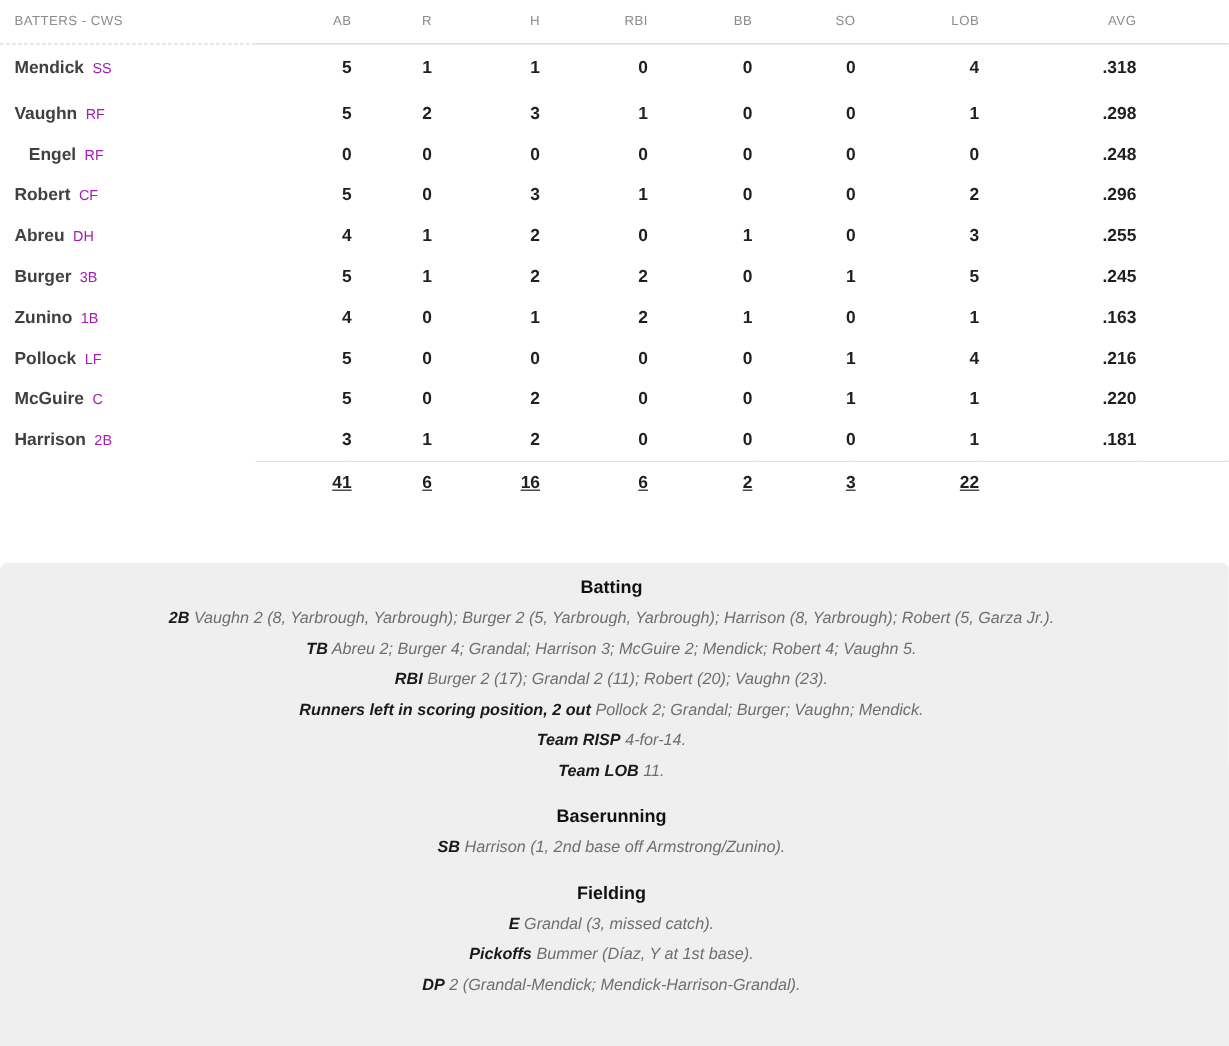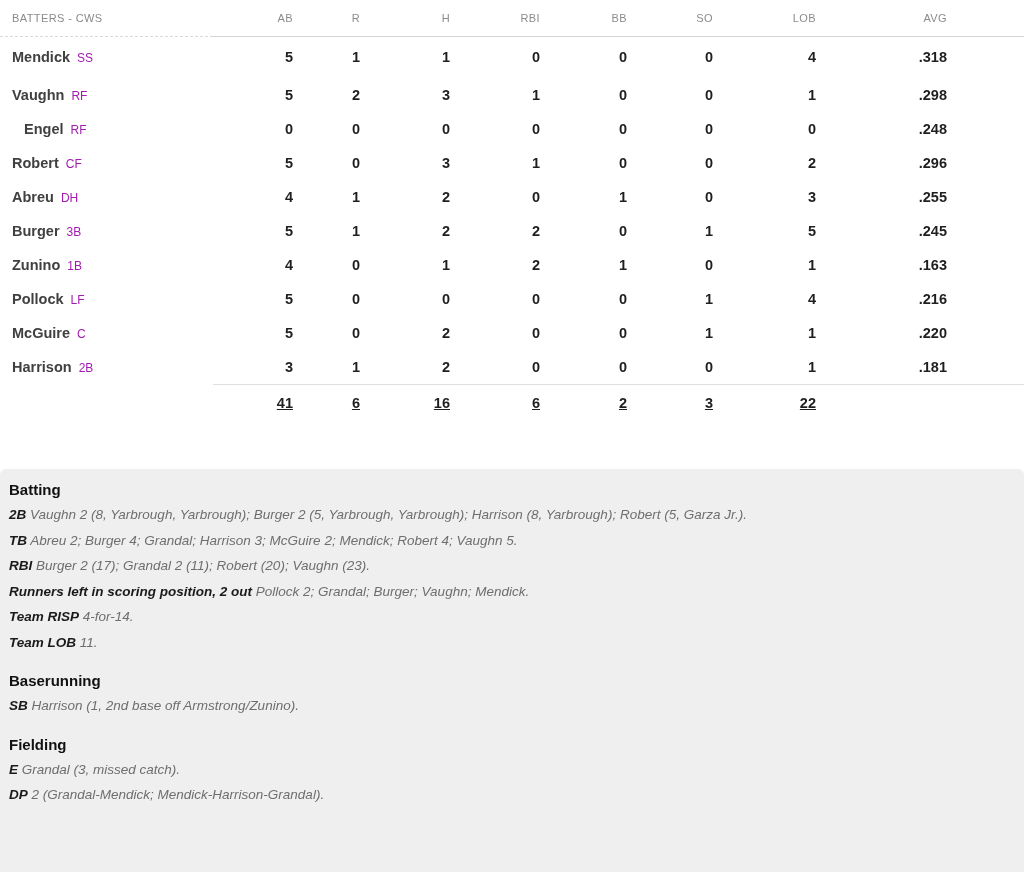--- a/index.html
+++ b/index.html
@@ -49,20 +49,21 @@
   tfoot td.name-cell { border-top: none; }
 
   
   .notes-panel {
     margin-top: 47px;
     height: 403px;
     background: #efefef;
     border-radius: 6px 6px 0 0;
     padding: 12px 14px 16px 9px;
     overflow: hidden;
+    text-align: center;
   }
   .notes-panel section { margin: 0; }
   .notes-panel h3 {
     font-size: 15px;
     font-weight: bold;
     color: #111111;
     margin: 17px 0 3px 0;
     line-height: 18px;
   }
   .notes-panel section:first-child h3 { margin-top: 0; }
@@ -255,15 +256,16 @@
       <p class="note-line"><strong>Team RISP</strong> <span>4-for-14.</span></p>
       <p class="note-line"><strong>Team LOB</strong> <span>11.</span></p>
     </section>
     <section>
       <h3>Baserunning</h3>
       <p class="note-line"><strong>SB</strong> <span>Harrison (1, 2nd base off Armstrong/Zunino).</span></p>
     </section>
     <section>
       <h3>Fielding</h3>
       <p class="note-line"><strong>E</strong> <span>Grandal (3, missed catch).</span></p>
+      <p class="note-line"><strong>Pickoffs</strong> <span>Bummer (Díaz, Y at 1st base).</span></p>
       <p class="note-line"><strong>DP</strong> <span>2 (Grandal-Mendick; Mendick-Harrison-Grandal).</span></p>
     </section>
   </div>
 
 </body></html>

